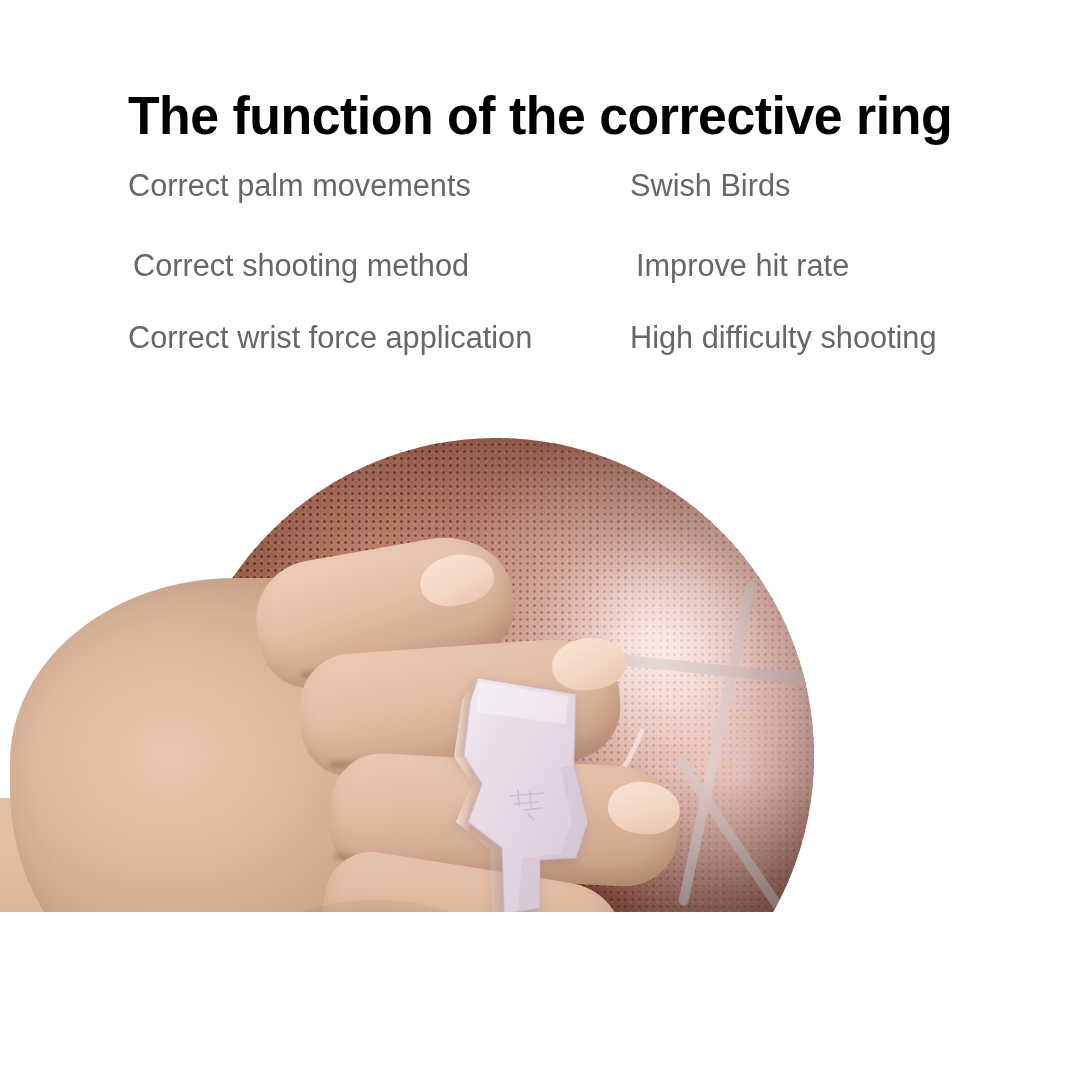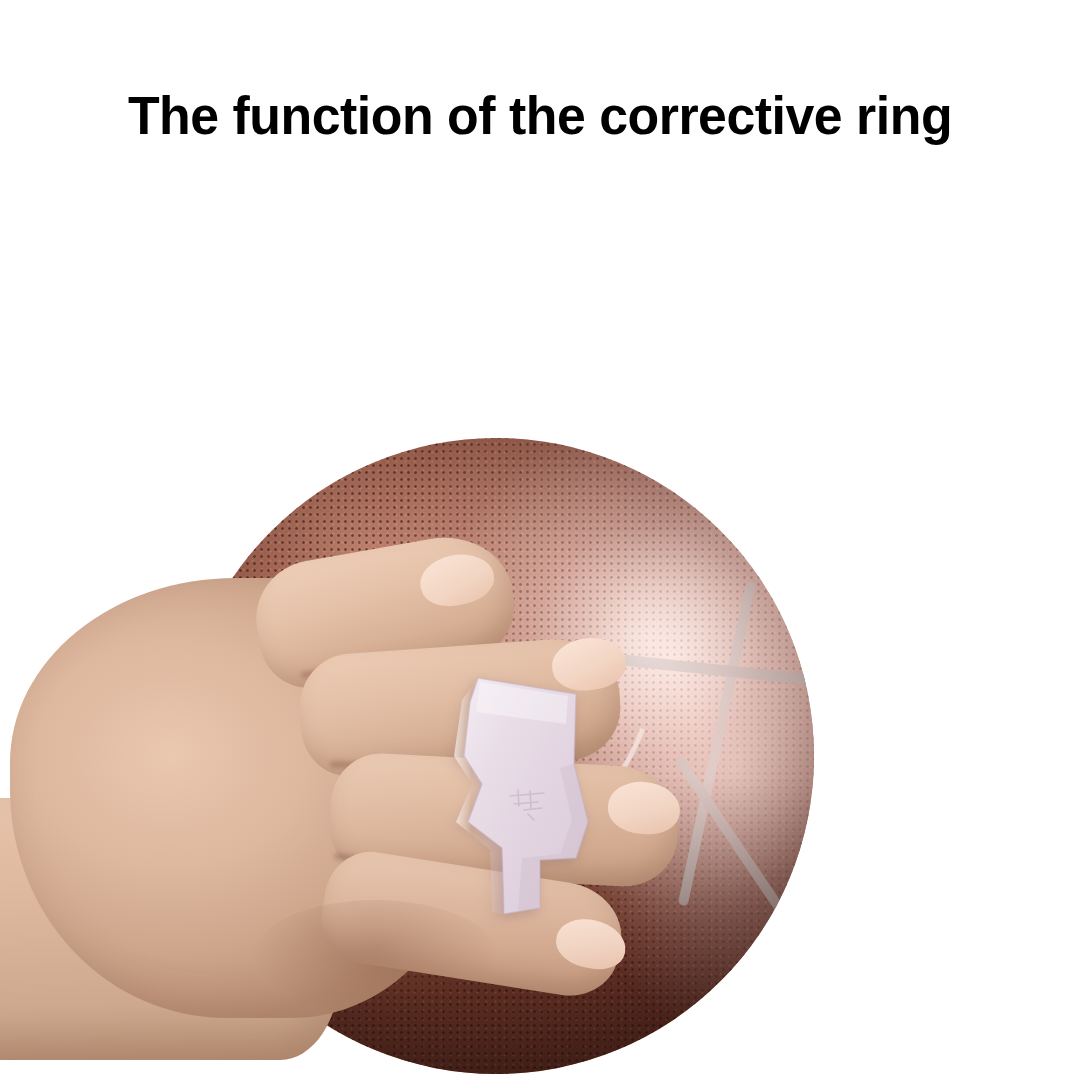--- a/index.html
+++ b/index.html
@@ -12,21 +12,21 @@
     height: 1080px;
     overflow: hidden;
     font-family: "Liberation Sans", sans-serif;
     position: relative;
   }
 
   #page {
     position: absolute;
     top: 0; left: 0;
     width: 1080px;
-    height: 1080px;
+    height: 912px;
     background: #ffffff;
     overflow: hidden;
   }
 
   
   #title {
     position: absolute;
     top: 47px;
     left: 0;
     width: 1080px;
@@ -385,20 +385,34 @@
     pointer-events: none;
   }
 </style>
 </head>
 <body>
 
 <div id="page">
 
   <h1 id="title">The function of the corrective ring</h1>
 
+  <div id="features">
+
+    <div class="feat col-left row-0">Correct palm movements</div>
+
+    <div class="feat col-left indent row-1">Correct shooting method</div>
+
+    <div class="feat col-left row-2">Correct wrist force application</div>
+
+    <div class="feat col-right row-0">Swish Birds</div>
+
+    <div class="feat col-right indent row-1">Improve hit rate</div>
+
+    <div class="feat col-right row-2">High difficulty shooting</div>
+  </div>
 
   <div id="photo">
 
     <div class="ball-wrap">
       <div class="ball">
         <div class="ball-pebble"></div>
         <div class="ball-pebble2"></div>
 
         <div class="seam seam-arc-tl"></div>
         <div class="seam seam-arc-top"></div>

